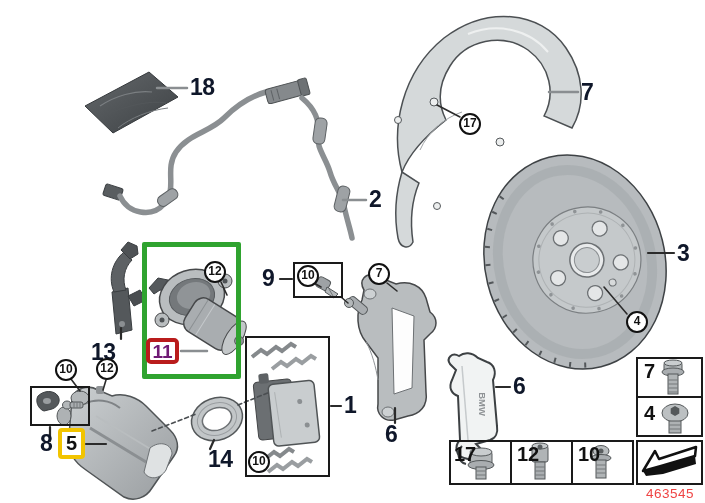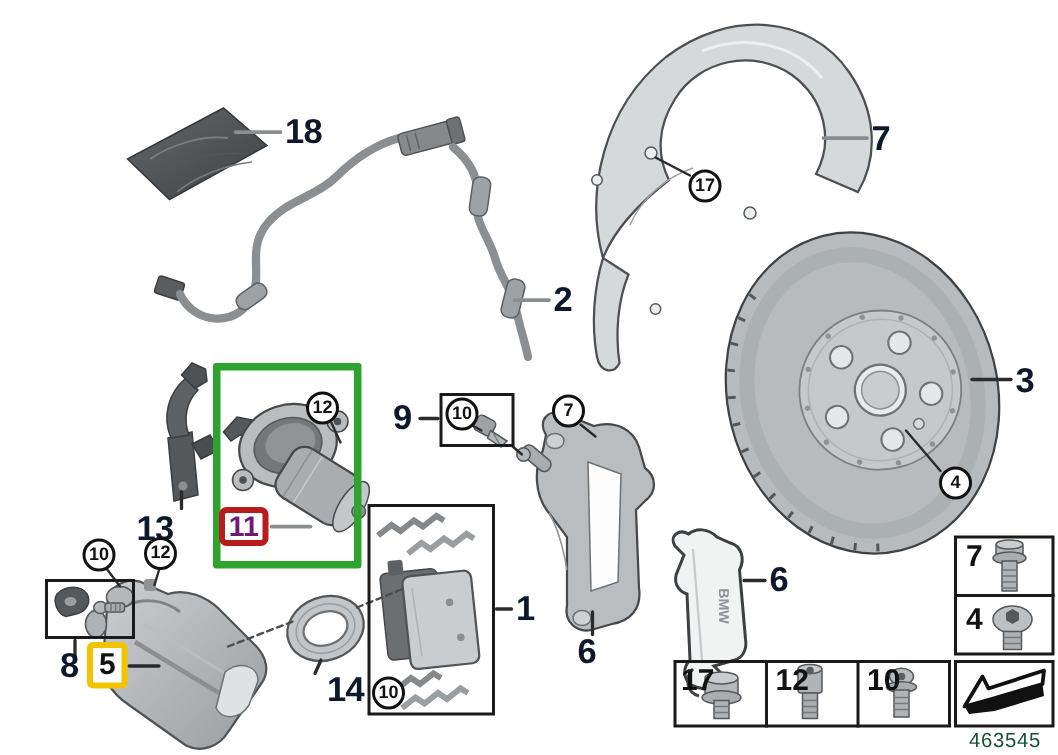--- a/index.html
+++ b/index.html
@@ -10,21 +10,21 @@
   .co{position:absolute;width:22px;height:22px;box-sizing:border-box;border:2px solid #111;border-radius:50%;
       background:#fff;font-weight:700;font-size:12px;line-height:17px;text-align:center;color:#111}
   .box{position:absolute;box-sizing:border-box;border:2px solid #1a1a1a;background:transparent}
   .hl-green{position:absolute;box-sizing:border-box;border:5px solid #2fa32f;border-radius:2px}
   .hl-red{position:absolute;box-sizing:border-box;border:4px solid #b91c1c;border-radius:5px;background:#fff;
           text-align:center;font-weight:700;font-size:19px;line-height:20px;color:#701a75}
   .hl-yellow{position:absolute;box-sizing:border-box;border:4px solid #f2c400;border-radius:4px;background:#fff;
           text-align:center;font-weight:700;font-size:20px;line-height:23px;color:#111}
   .cellnum{position:absolute;font-weight:700;font-size:20px;line-height:1;color:#111}
   .divh{position:absolute;height:2px;background:#1a1a1a}
-  .pn{position:absolute;font-size:13.5px;color:#14532d;letter-spacing:0.5px}
+  .pn{position:absolute;font-size:13.5px;color:#ef4444;letter-spacing:0.5px}
 </style>
 </head>
 <body>
 
 <div class="stage">
 
   <svg class="art" width="705" height="503" viewBox="0 0 705 503">
     <defs>
       <linearGradient id="gpk" x1="0" y1="0" x2="1" y2="1">
         <stop offset="0" stop-color="#64686b"></stop>
@@ -323,21 +323,21 @@
 
   <div class="lbl" style="left:190px;top:76px">18</div>
   <div class="lbl" style="left:369px;top:188px">2</div>
   <div class="lbl" style="left:581px;top:81px">7</div>
   <div class="lbl" style="left:677px;top:242px">3</div>
   <div class="lbl" style="left:385px;top:423px">6</div>
   <div class="lbl" style="left:513px;top:375px">6</div>
   <div class="lbl" style="left:262px;top:267px">9</div>
   <div class="lbl" style="left:91px;top:341px">13</div>
   <div class="lbl" style="left:40px;top:432px">8</div>
-  <div class="lbl" style="left:218px;top:448px">14</div>
+  <div class="lbl" style="left:208px;top:448px">14</div>
   <div class="lbl" style="left:344px;top:394px">1</div>
 
   <div class="co" style="left:459px;top:113px">17</div>
   <div class="co" style="left:626px;top:311px">4</div>
   <div class="co" style="left:368px;top:263px">7</div>
   <div class="co" style="left:297px;top:265px">10</div>
   <div class="co" style="left:204px;top:261px">12</div>
   <div class="co" style="left:55px;top:359px">10</div>
   <div class="co" style="left:96px;top:358px">12</div>
   <div class="co" style="left:248px;top:451px">10</div>

